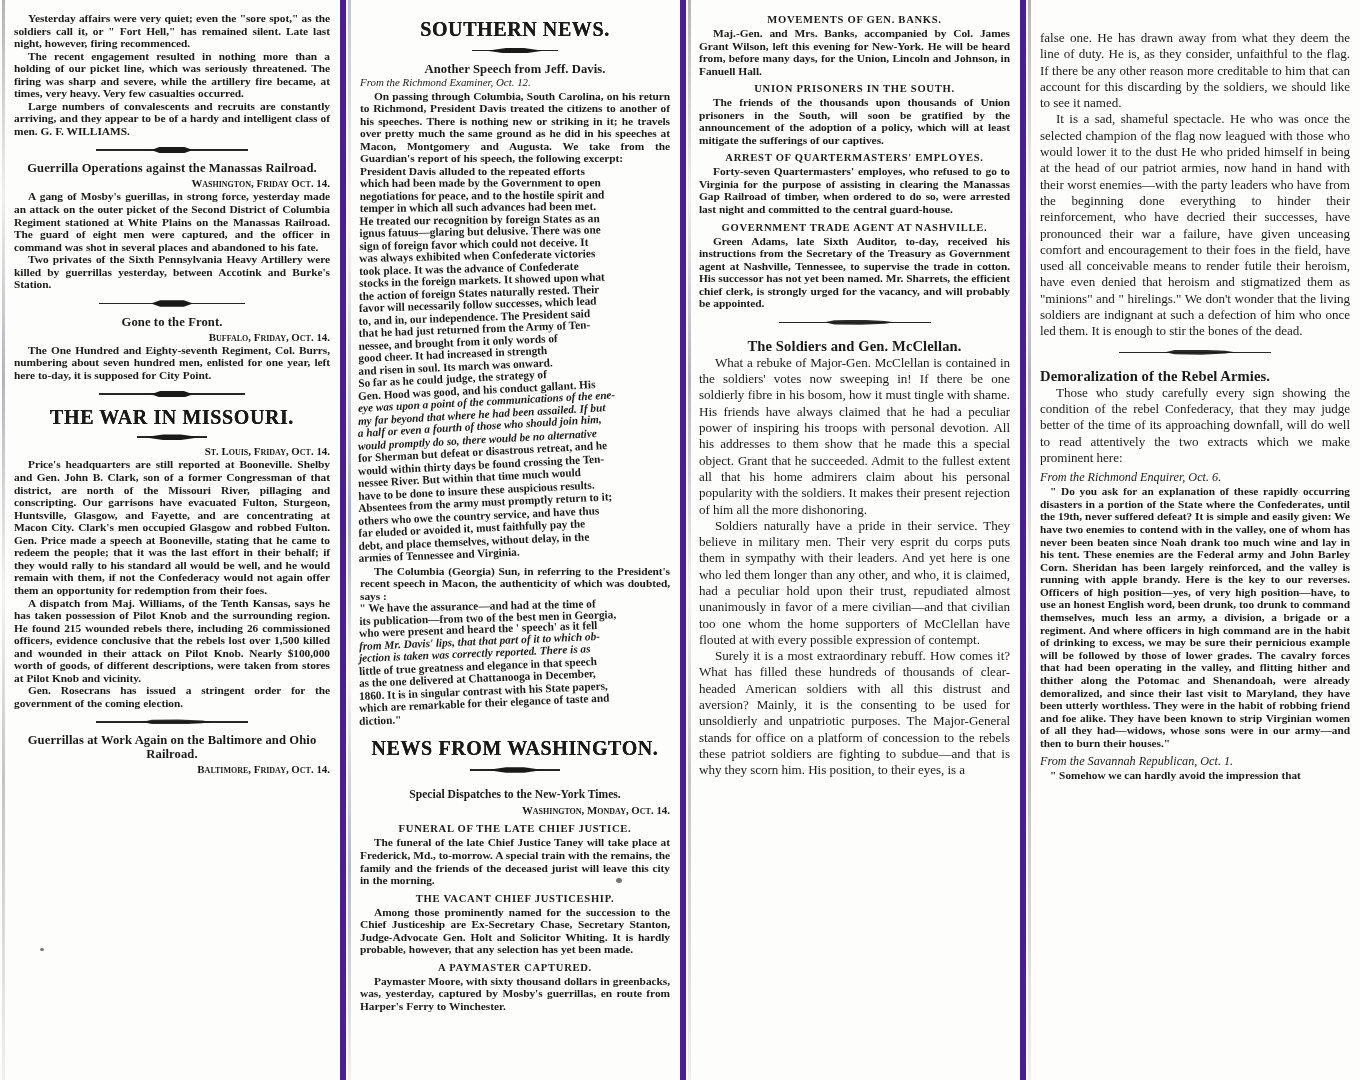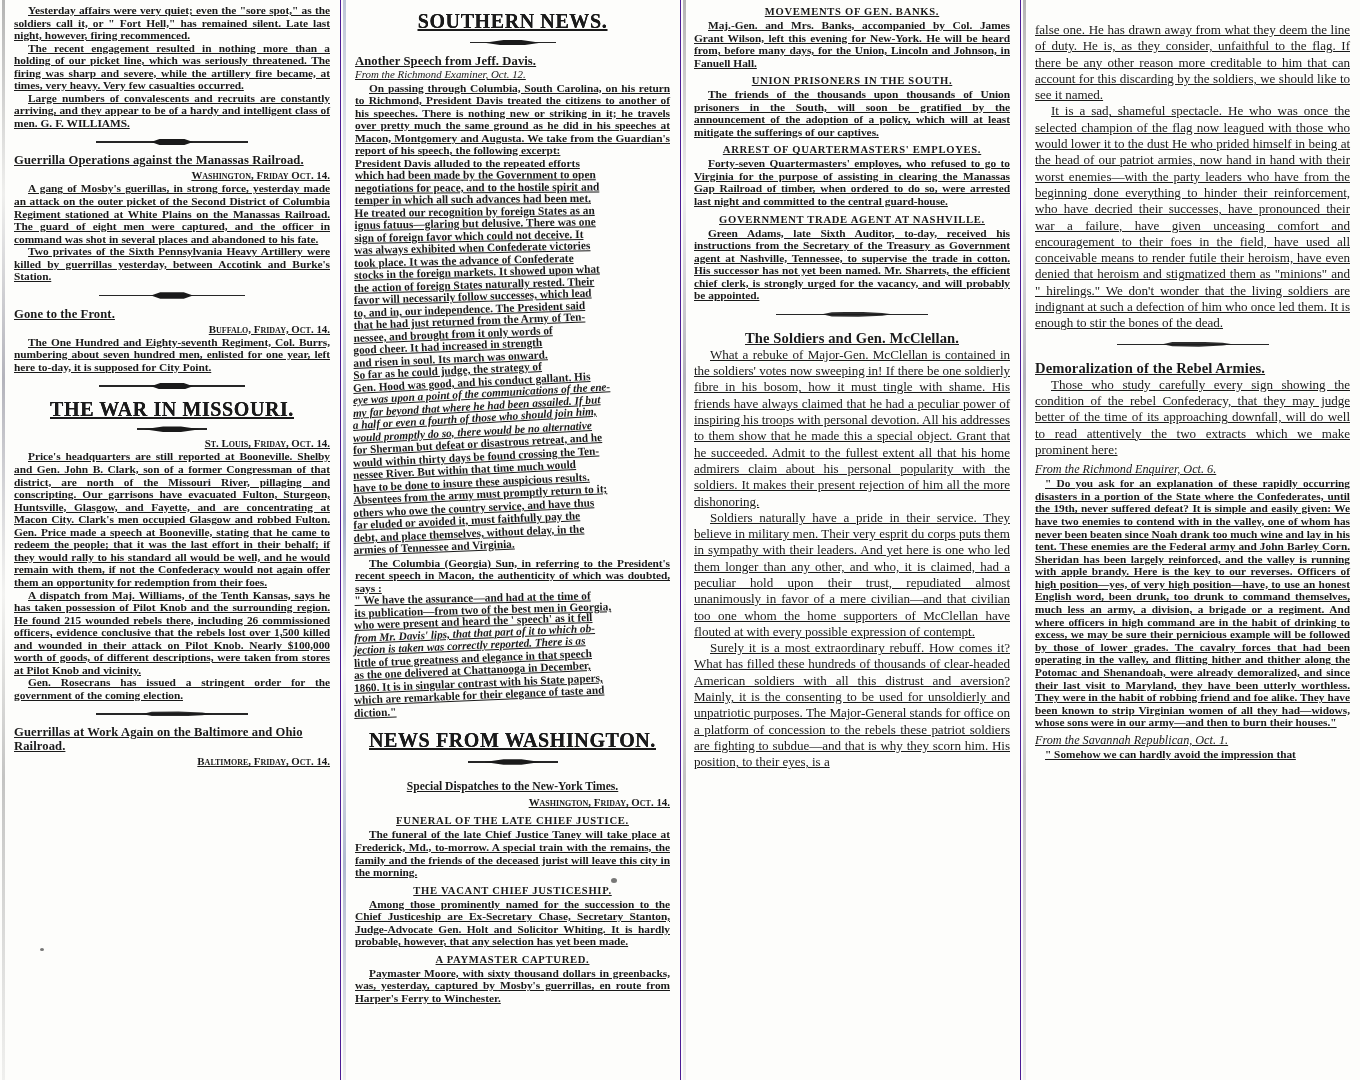--- a/index.html
+++ b/index.html
@@ -17,25 +17,24 @@
     width: 1360px; height: 1080px;
     background: #fdfdfb;
     display: flex;
     box-sizing: border-box;
   }
   
   .col {
     position: relative;
     width: 340px;
     box-sizing: border-box;
-    padding: 4px 10px 4px 10px;
+    padding: 12px 10px 4px 10px;
     overflow: hidden;
-    text-decoration: underline;
-  }
-  .col + .col { border-left: 1px solid #4c1d95; }
+  }
+  .col + .col { border-left: 6px solid #4c1d95; }
   .col.c1 { padding-left: 14px; }
   .col.c2 { padding-left: 14px; }
   .col.c3 { padding-left: 13px; }
   .col.c4 { padding-left: 14px; }
 
   
   .smudge {
     position: absolute; top: 0; bottom: 0; width: 3px;
     background: linear-gradient(to bottom,
         rgba(120,120,120,.55) 0%,
@@ -99,20 +98,21 @@
     text-align: center;
     font-weight: 700;
     letter-spacing: .6px;
     font-family: "Liberation Serif", serif;
     text-shadow: 0 0 .4px #000;
   }
   h2.deck {
     margin: 5px 0 0 0;
     font-size: 12.6px;
     line-height: 14px;
+    text-align: center;
     font-weight: 700;
     letter-spacing: .1px;
   }
   h2.deck.wide { letter-spacing: .3px; }
   h3.subhead {
     margin: 6px 0 1px 0;
     font-size: 10.6px;
     line-height: 12px;
     text-align: center;
     font-weight: 700;
@@ -307,21 +307,21 @@
         <span class="skewline" style="transform: translate(-1px, 0px) rotate(-2.4deg) scaleX(0.988);">as the one delivered at Chattanooga in December,</span>
         <span class="skewline" style="transform: translate(-1px, 0px) rotate(-2.4deg) scaleX(0.988);">1860. It is in singular contrast with his State papers,</span>
         <span class="skewline" style="transform: translate(-1px, 0px) rotate(-2.4deg) scaleX(0.988);">which are remarkable for their elegance of taste and</span>
         <span class="skewline" style="transform: translate(-0.82px, 0px) rotate(-1.968deg) scaleX(0.99);">diction."</span>
       </div>
 
     <h1 class="masthead-sec bigcap" style="margin-top:10px">NEWS FROM WASHINGTON.</h1>
     <div class="rule spear" style="width:90px;margin:5px auto 5px auto"></div>
 
     <span class="centerline">Special Dispatches to the New-York Times.</span>
-    <span class="dateline">Washington, Friday, Oct. 14.</span>
+    <span class="dateline">Washington, Monday, Oct. 14.</span>
 
     <h3 class="subhead">FUNERAL OF THE LATE CHIEF JUSTICE.</h3>
     <p class="body">The funeral of the late Chief Justice Taney will take place at Frederick, Md., to-morrow. A special train with the remains, the family and the friends of the deceased jurist will leave this city in the morning.</p>
 
     <h3 class="subhead">THE VACANT CHIEF JUSTICESHIP.</h3>
     <p class="body">Among those prominently named for the succession to the Chief Justiceship are Ex-Secretary Chase, Secretary Stanton, Judge-Advocate Gen. Holt and Solicitor Whiting. It is hardly probable, however, that any selection has yet been made.</p>
 
     <h3 class="subhead">A PAYMASTER CAPTURED.</h3>
     <p class="body">Paymaster Moore, with sixty thousand dollars in greenbacks, was, yesterday, captured by Mosby's guerrillas, en route from Harper's Ferry to Winchester.</p>
 

